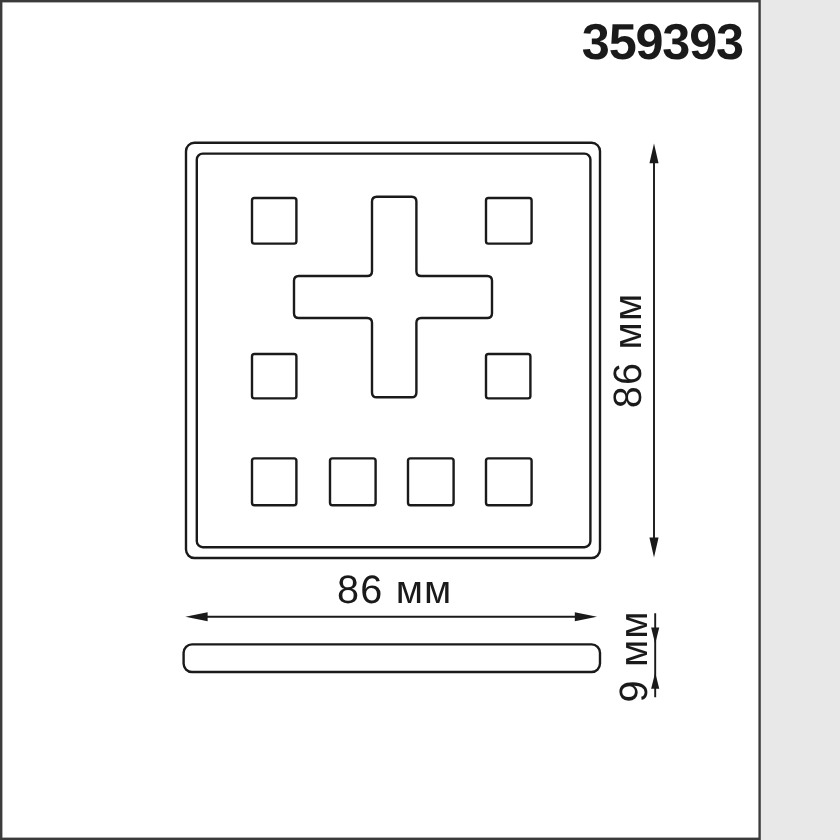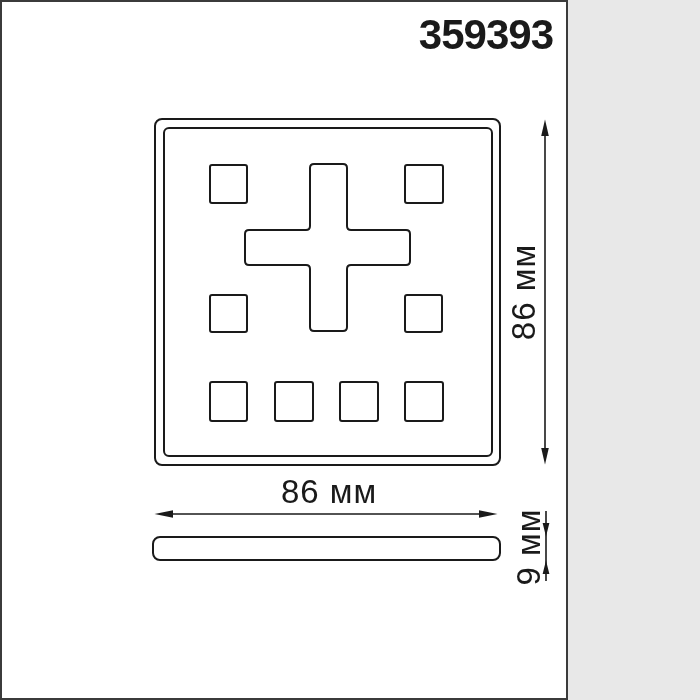--- a/index.html
+++ b/index.html
@@ -3,21 +3,21 @@
 <meta charset="utf-8">
 <style>
   :root{
     --line-color:#1a1a1a;
     --bg-color:#ffffff;
     --frame-color:#3b3b3b;
   }
   html,body{margin:0;padding:0;background:#e8e8e8;}
   .canvas{
     position:relative;
-    width:568px;height:700px;
+    width:634px;height:700px;
     background:var(--bg-color);
     border:2px solid var(--frame-color);
     box-sizing:border-box;
     overflow:hidden;
     font-family:"Liberation Sans","DejaVu Sans",sans-serif;
     color:var(--line-color);
   }
   .product-code{
     position:absolute;
     top:12px;right:13px;

